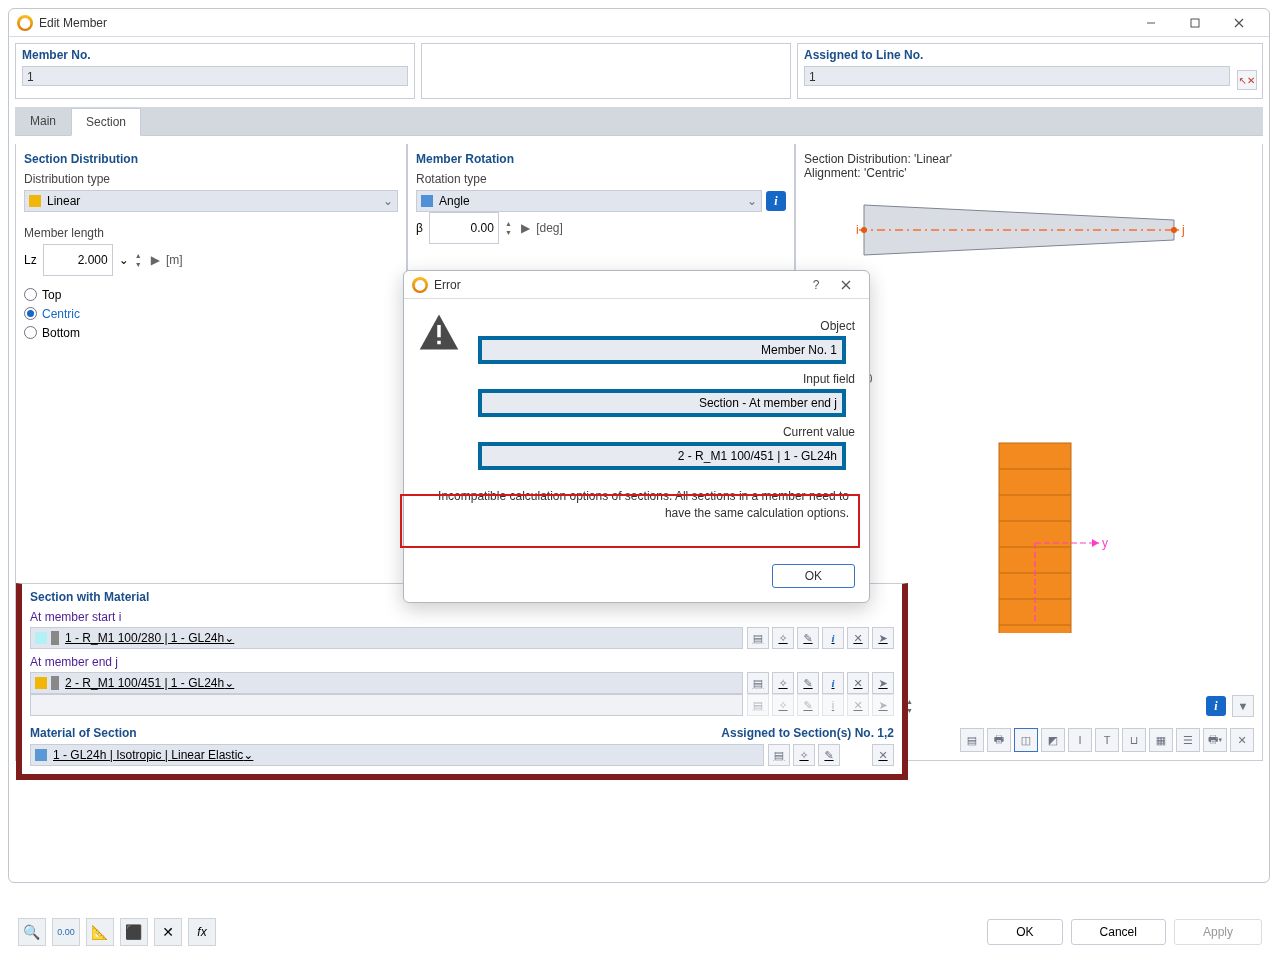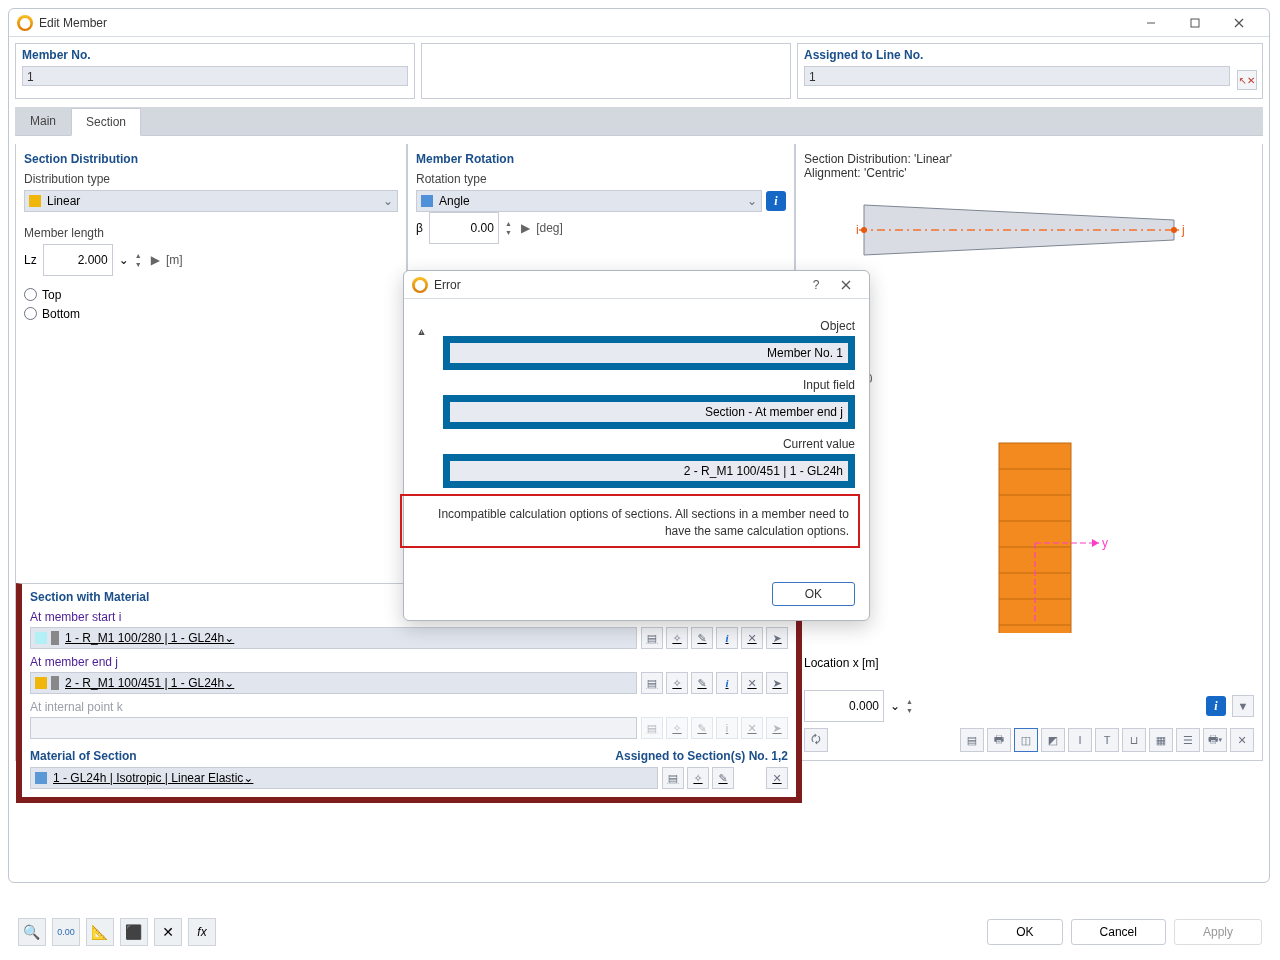--- a/index.html
+++ b/index.html
@@ -71,21 +71,21 @@
 .view-toolbar .mini-btn { width:24px; height:24px; }
 
 
 .modal { position:absolute; left:403px; top:270px; width:467px; background:#fff; border:1px solid #b0b7bf; border-radius:6px; box-shadow:0 6px 20px rgba(0,0,0,0.2); z-index:10; }
 .modal .titlebar { border-radius:6px 6px 0 0; }
 .modal-body { padding:12px 14px;text-align:right; }
 .err-row { display:flex; gap:18px; align-items:flex-start; }
 .warn-icon { width:42px; height:42px; }
 .err-fields { flex:1; }
 .ef-label { color:#333; margin:8px 0 3px; }
-.ef-val { background:#e7eaf0; border:7px solid #0369a1; padding:3px 5px; width:412px; }
+.ef-val { background:#e7eaf0; border:4px solid #0369a1; padding:3px 5px; width:368px; }
 .err-msg { margin:14px 0 18px; padding:4px 6px; color:#333; line-height:1.4; }
 .err-highlight { position:absolute; left:400px; top:494px; width:460px; height:54px; border:2px solid #d11a1a; z-index:11; pointer-events:none; }
 .modal-foot { display:flex; justify-content:flex-end; padding:8px 14px 14px; }
 .btn { border:1px solid #3a74c4; background:#fff; color:#333; padding:4px 32px; border-radius:3px; }
 
 
 .bottom-bar { position:absolute; left:8px; right:8px; bottom:10px; display:flex; align-items:center; padding:4px 10px; }
 .tool-btn { width:28px; height:28px; background:#eef1f4; border:1px solid #d0d3d9; margin-right:6px; display:flex; align-items:center; justify-content:center; font-size:14px; }
 .main-btn { border:1px solid #c7ccd6; background:#fff; padding:5px 28px; margin-left:8px; border-radius:3px; }
 .main-btn.apply { color:#999; border-color:#ddd; }
@@ -153,20 +153,24 @@
           <span class="chev">⌄</span>
           <span class="spin">▲<br>▼</span>
           <span style="color:#666">▶</span>
           <span class="unit">[m]</span>
         </div>
 
         <div class="radio-group">
           <div class="radio-item">
               <span class="radio-circle"></span>
               <span>Top</span>
+            </div>
+          <div class="radio-item sel">
+              <span class="radio-circle sel"></span>
+              <span>Centric</span>
             </div>
           <div class="radio-item">
               <span class="radio-circle"></span>
               <span>Bottom</span>
             </div>
         </div>
       </div>
 
       <div class="col col-mid">
         <div class="sec-title">Member Rotation</div>
@@ -241,21 +245,21 @@
           <div class="mini-btn">T</div>
           <div class="mini-btn">⊔</div>
           <div class="mini-btn">▦</div>
           <div class="mini-btn">☰</div>
           <div class="mini-btn">🖶<span style="font-size:7px">▾</span></div>
           <div class="mini-btn">✕</div>
         </div>
       </div>
     </div>
 
-    <div style="position:absolute; left:7px; top:574px; width:786px; background:#fff; border:6px solid #7f1d1d; border-top:1px solid #c7ccd6; padding:6px 8px 8px">
+    <div style="position:absolute; left:7px; top:574px; width:892px; background:#fff; border:6px solid #7f1d1d; border-top:1px solid #c7ccd6; padding:6px 8px 8px">
       <div class="sec-title">Section with Material</div>
 
       <div class="swm-label">At member start i</div>
       <div class="swm-row">
         <div class="swm-combo">
           <span class="sec-sw1"></span>
           <span class="sec-sw2"></span>
           <span>1 - R_M1 100/280 | 1 - GL24h</span>
           <span class="chev">⌄</span>
         </div>
@@ -280,21 +284,20 @@
         <div class="icon-strip">
           <div class="mini-btn">▤</div>
           <div class="mini-btn">✧</div>
           <div class="mini-btn">✎</div>
           <div class="mini-btn info">i</div>
           <div class="mini-btn">✕</div>
           <div class="mini-btn">➤</div>
         </div>
       </div>
 
-      <div class="swm-label" style="color:#9aa0a8">At internal point k</div>
       <div class="swm-row">
         <div class="swm-combo" style="background:#f0f2f5"></div>
         <div class="icon-strip">
           <div class="mini-btn" style="opacity:.5">▤</div>
           <div class="mini-btn" style="opacity:.5">✧</div>
           <div class="mini-btn" style="opacity:.5">✎</div>
           <div class="mini-btn" style="opacity:.5">i</div>
           <div class="mini-btn" style="opacity:.5">✕</div>
           <div class="mini-btn" style="opacity:.5">➤</div>
         </div>

